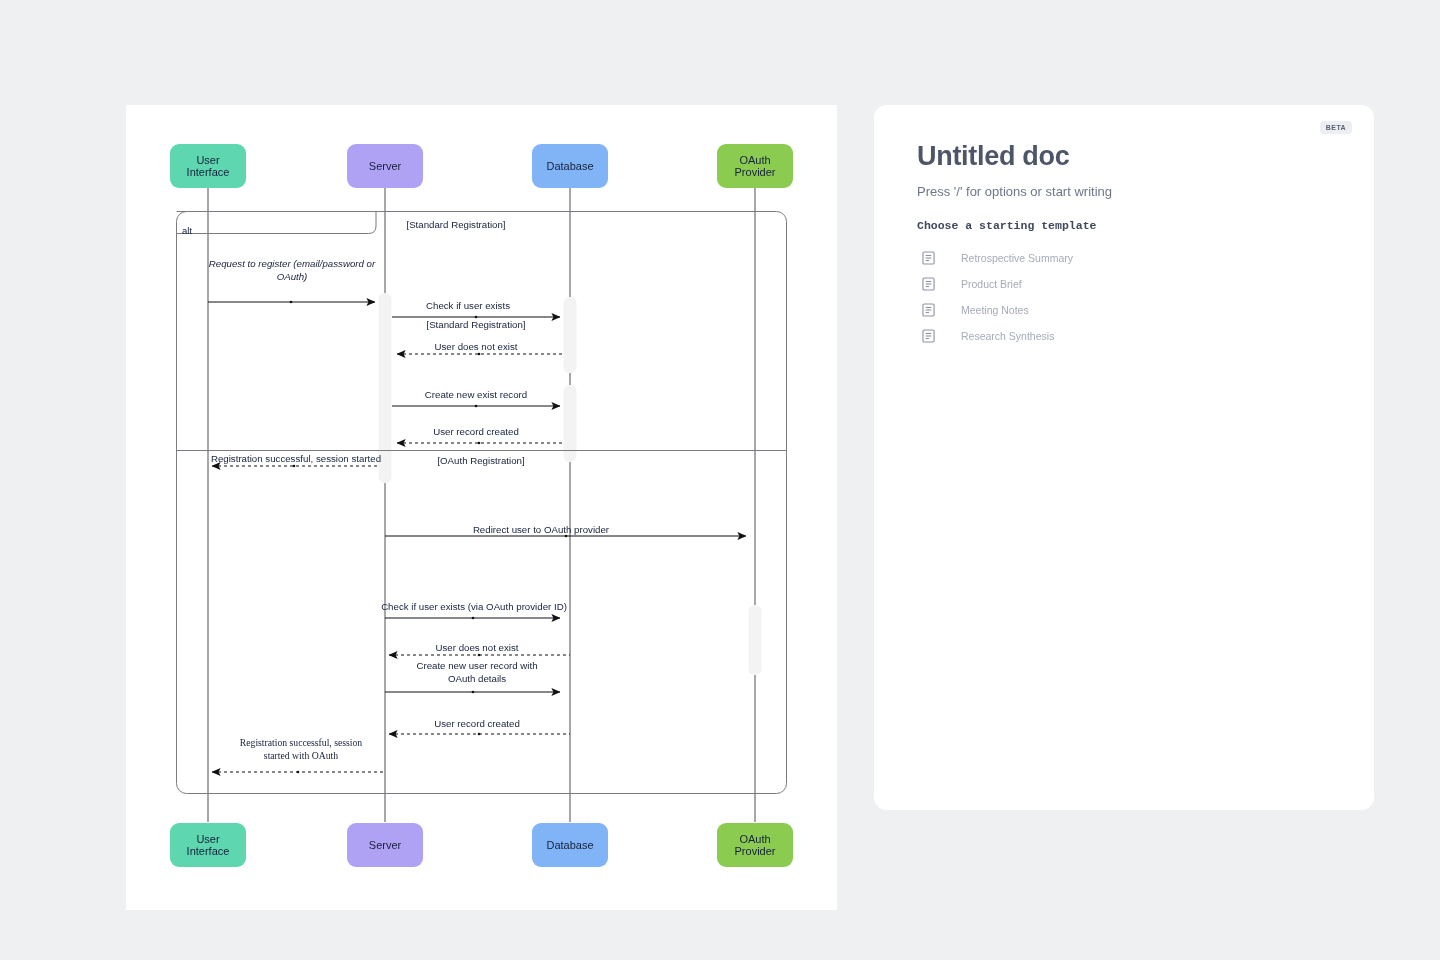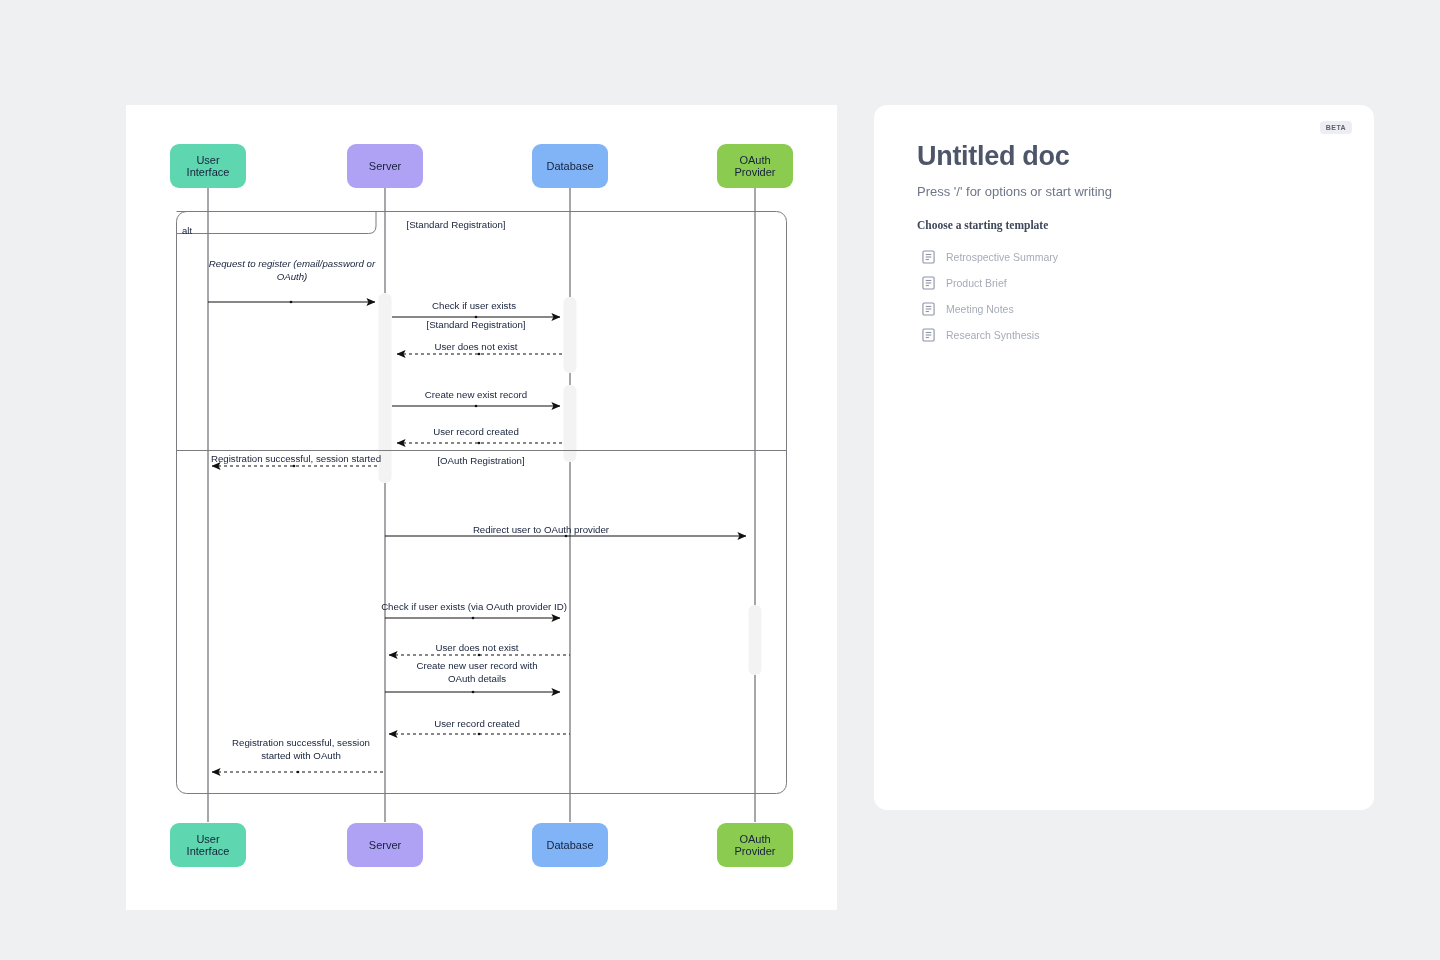--- a/index.html
+++ b/index.html
@@ -119,31 +119,31 @@
     color: #6e7687;
     margin-top: 12px;
     font-family: "Liberation Sans", sans-serif;
   }
 
   #template-heading {
     font-size: 11.5px;
     font-weight: bold;
     color: #3f4759;
     margin-top: 20px;
-    font-family: Liberation Serif, serif;
+    font-family: Liberation Mono, monospace;
   }
 
   #template-list {
     margin-top: 13px;
   }
 
   .template-item {
     display: flex;
     align-items: center;
-    gap: 11px;
+    gap: 26px;
     padding: 6px 0 6px 5px;
     cursor: pointer;
   }
 
   .template-item-label {
     font-size: 10.5px;
     color: #a6abb8;
     font-family: "Liberation Sans", sans-serif;
   }
 
@@ -251,21 +251,21 @@
     <span>OAuth
 Provider</span>
   </div>
 
   <div class="frag-label" style="left:255px; top:114px; width:150px;">[Standard Registration]</div>
   <div class="frag-label" style="left:280px; top:350px; width:150px;">[OAuth Registration]</div>
 
   <div class="msg-label" style="left:80px; top:153px; width:172px;font-style:italic;">Request to register (email/password or
 OAuth)</div>
 
-  <div class="msg-label" style="left:263px; top:195px; width:170px;">Check if user exists</div>
+  <div class="msg-label" style="left:257px; top:195px; width:170px;">Check if user exists</div>
 
   <div class="msg-label" style="left:265px; top:214px; width:170px;">[Standard Registration]</div>
 
   <div class="msg-label" style="left:265px; top:236px; width:170px;">User does not exist</div>
 
   <div class="msg-label" style="left:265px; top:284px; width:170px;">Create new exist record</div>
 
   <div class="msg-label" style="left:265px; top:321px; width:170px;">User record created</div>
 
   <div class="msg-label" style="left:70px; top:348px; width:200px;">Registration successful, session started</div>
@@ -274,21 +274,21 @@
 
   <div class="msg-label" style="left:230px; top:496px; width:236px;">Check if user exists (via OAuth provider ID)</div>
 
   <div class="msg-label" style="left:266px; top:537px; width:170px;">User does not exist</div>
 
   <div class="msg-label" style="left:266px; top:555px; width:170px;">Create new user record with
 OAuth details</div>
 
   <div class="msg-label" style="left:266px; top:613px; width:170px;">User record created</div>
 
-  <div class="msg-label" style="left:85px; top:632px; width:180px;">Registration successful, session
+  <div class="msg-label" style="left:85px; top:632px; width:180px;font-family:Liberation Serif, serif;">Registration successful, session
 started with OAuth</div>
 
 </div>
 
 <div id="doc-panel">
 
   <div id="beta-badge">BETA</div>
 
   <div id="doc-body">
     <h1 id="doc-title">Untitled doc</h1>

